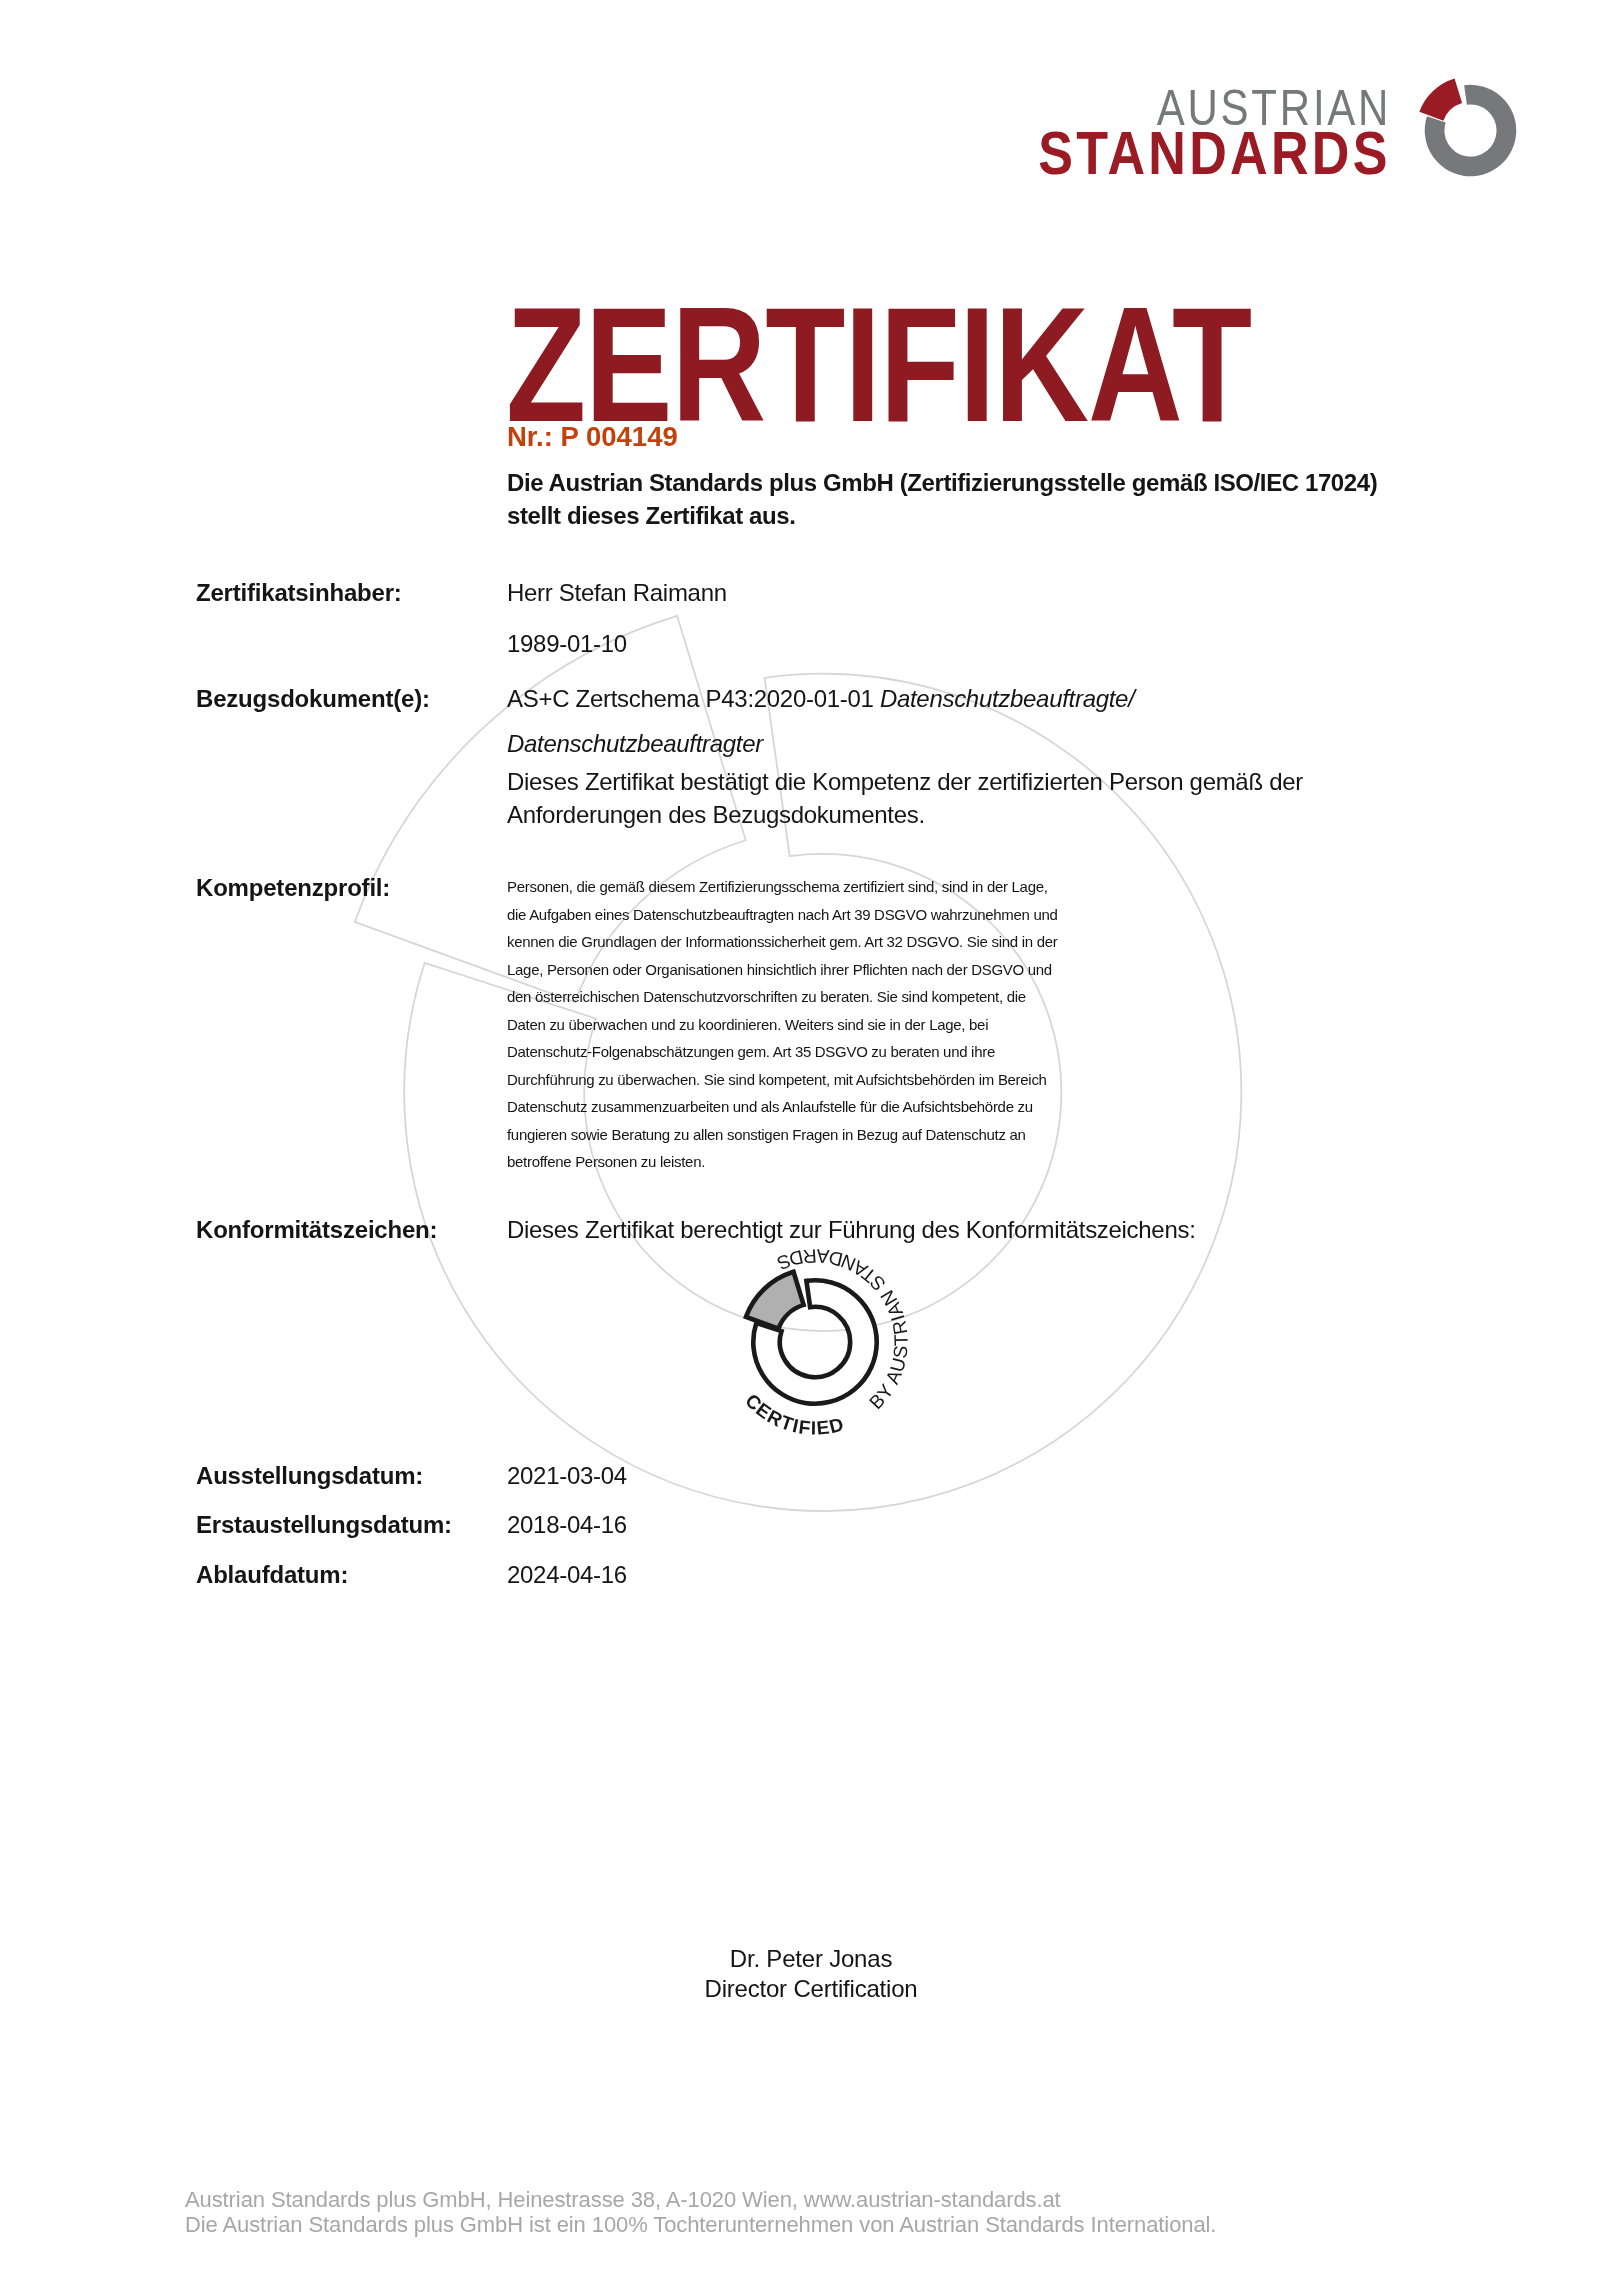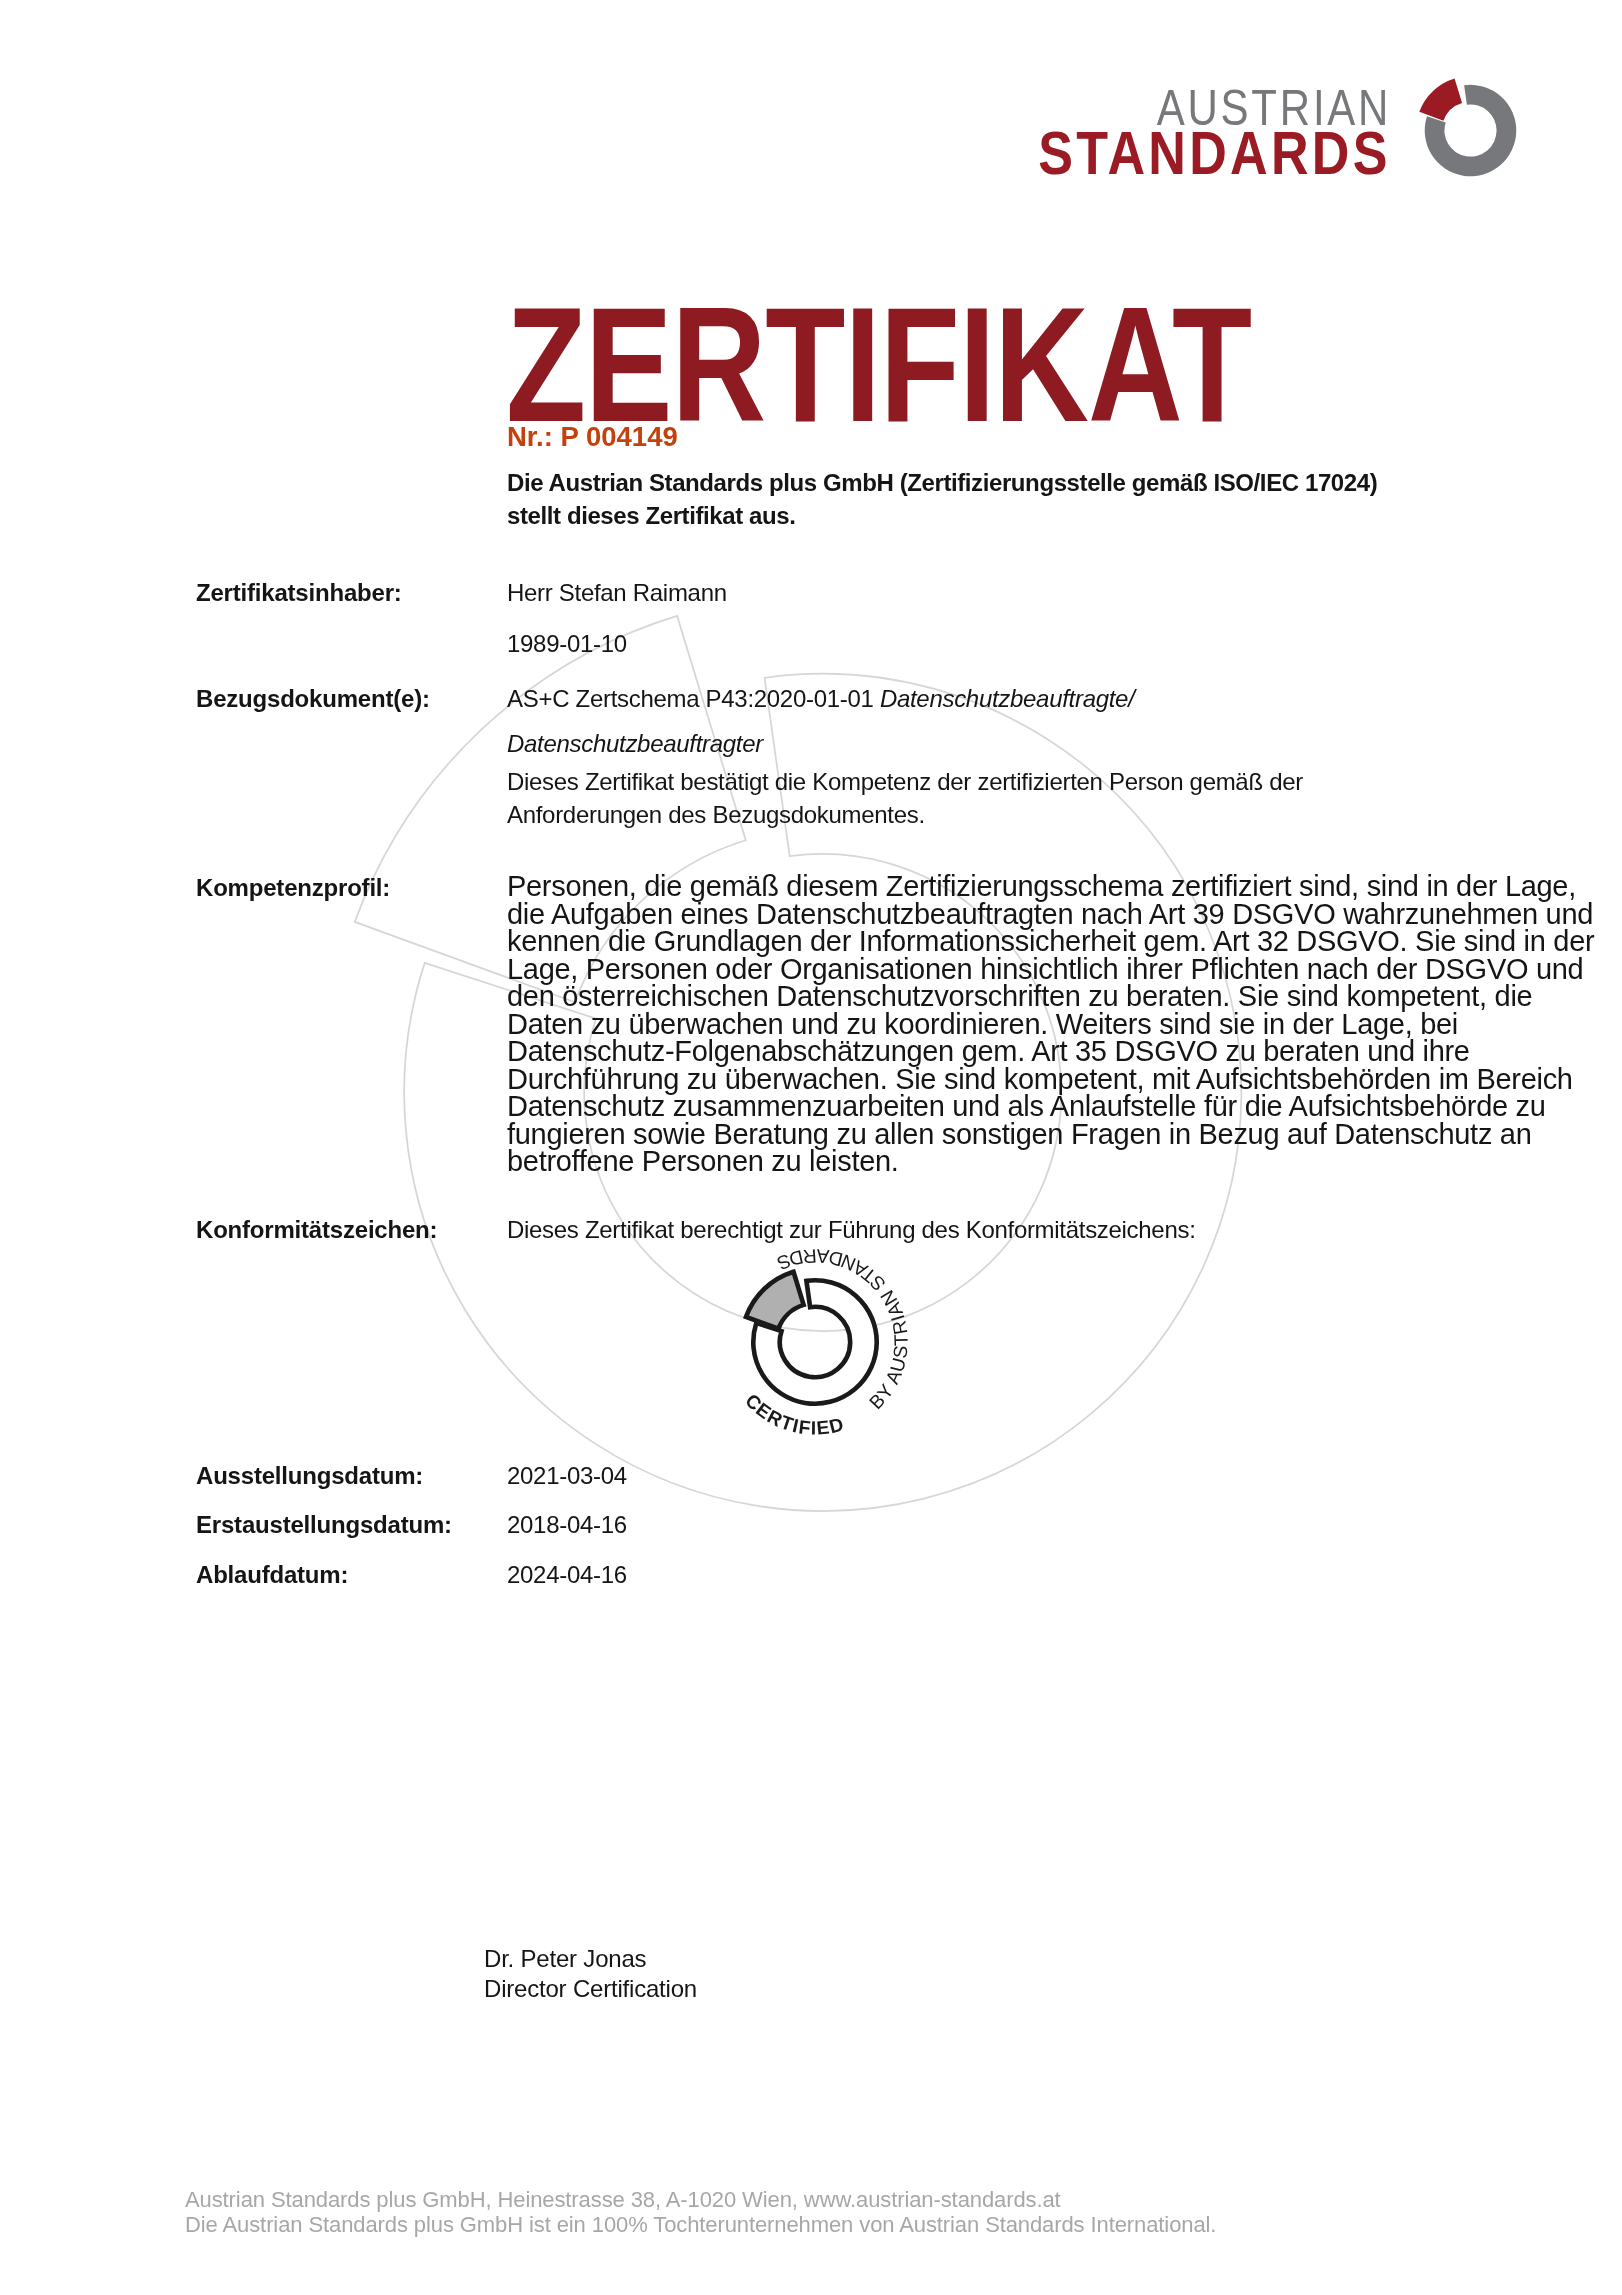--- a/index.html
+++ b/index.html
@@ -60,28 +60,28 @@
   .field-value {
     position:absolute; left:507px;
     font-size:24px; line-height:29px; font-weight:400;
     letter-spacing:-0.3px; white-space:nowrap;
   }
   .italic { font-style:italic; }
 
   .note { position:absolute; left:507px; top:765px; font-size:24px; line-height:33px; letter-spacing:-0.3px; }
   .note div { white-space:nowrap; }
 
-  .competence-text { position:absolute; left:507px; top:873px; font-size:29px; line-height:27.5px; letter-spacing:-0.3px; }
+  .competence-text { position:absolute; left:507px; top:873px; font-size:15px; line-height:27.5px; letter-spacing:-0.3px; }
   .competence-text div { white-space:nowrap; }
 
   .conformity-mark { position:absolute; left:707px; top:1234px; width:216px; height:216px; }
 
   .signature {
     position:absolute; left:484px; top:1944px; width:654px;
-    font-size:24px; line-height:30px; letter-spacing:-0.2px;
+    text-align:center; font-size:24px; line-height:30px; letter-spacing:-0.2px;
   }
 
   .footer {
     position:absolute; left:185px; top:2160px;
     font-size:22px; line-height:25px; color:#A7A7A9; letter-spacing:-0.1px;margin-top:27px;
   }
   .footer div { white-space:nowrap; }
 </style>
 </head>
 <body>

